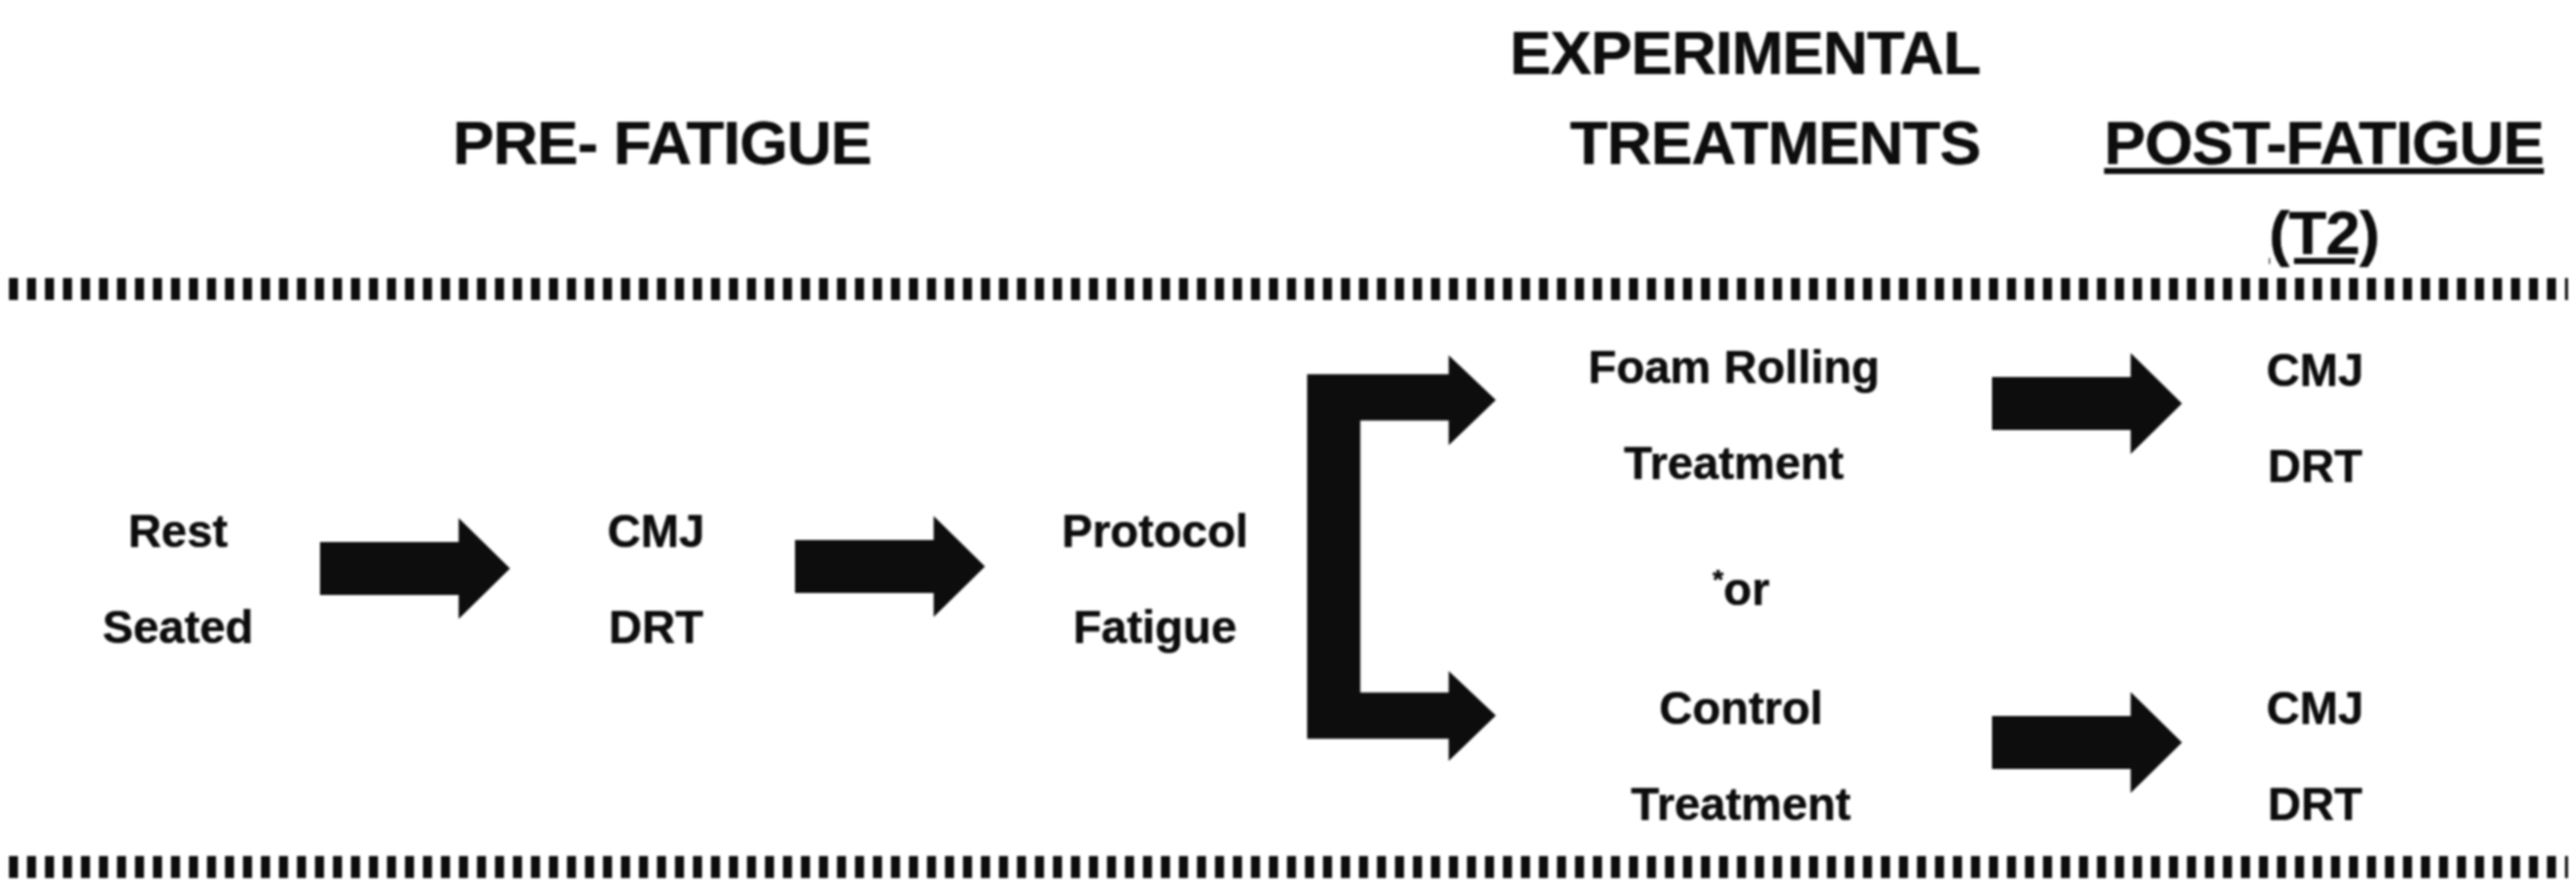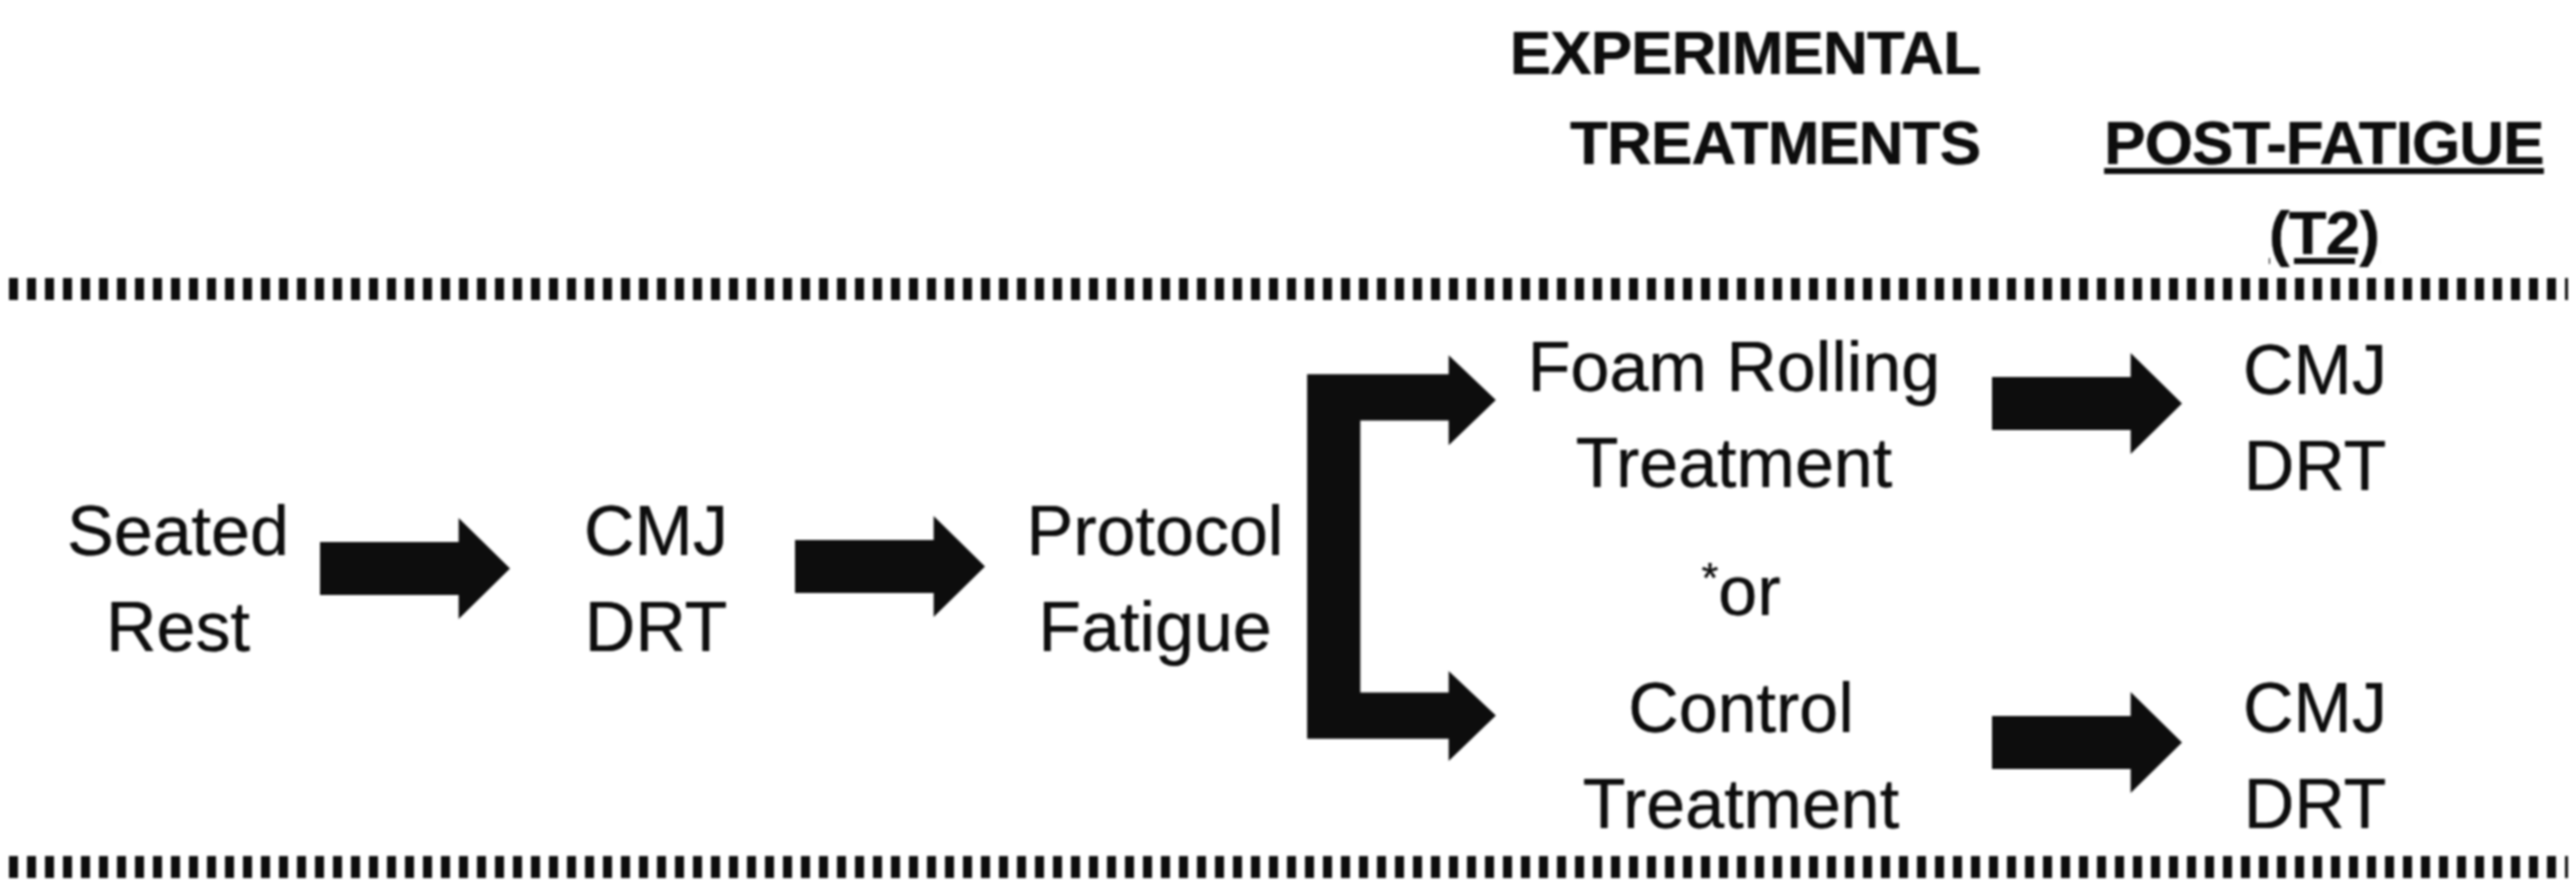--- a/index.html
+++ b/index.html
@@ -21,22 +21,22 @@
     font-size: 62px;
     line-height: 90px;
     white-space: nowrap;
     letter-spacing: -0.9px;
     text-shadow: 0 0 0.9px currentColor;
   }
   .node {
     position: absolute;
     transform: translate(-50%, -50%);
     text-align: center;
-    font-weight: 400;
-    font-size: 70px;
+    font-weight: 700;
+    font-size: 46px;
     line-height: 96px;
     white-space: nowrap;
     text-shadow: 0 0 0.9px currentColor;
   }
   .sup {
     font-size: 0.62em;
     vertical-align: 0.55em;
     text-shadow: 0 0 0.9px currentColor;
   }
   .arrow, .bracket { position: absolute; }
@@ -51,38 +51,39 @@
   }
   .dots.top { top: 278px; }
   .dots.bottom { top: 856px; }
 </style>
 </head>
 <body>
 
 <div class="canvas" style="background: rgb(255, 255, 255); color: rgb(13, 13, 13);">
 
   <div class="hdr" style="left:662px; top:98px;">
+    <div>PRE- FATIGUE</div>
   </div>
 
   <div class="hdr" style="left:1745px; top:7.7px;text-align:right;">
     <div>EXPERIMENTAL</div>
     <div>TREATMENTS</div>
   </div>
 
   <div class="hdr" style="left:2324px; top:98px;text-decoration:underline;">
     <div>POST-FATIGUE</div>
     <div>(T2)</div>
   </div>
 
   <div class="dots top"></div>
   <div class="dots bottom"></div>
 
   <div class="node" style="left:178px; top:579px;">
+    <div>Rest</div>
     <div>Seated</div>
-    <div>Rest</div>
   </div>
 
   <div class="arrow" style="left:320px; top:518px;">
     <svg width="190" height="101" viewBox="0 0 222 118" aria-hidden="true">
       <path d="M0 28 H162 V0 L222 59 L162 118 V90 H0 Z" fill="currentColor"></path>
     </svg>
   </div>
 
   <div class="node" style="left:656px; top:579px;">
     <div>CMJ</div>

